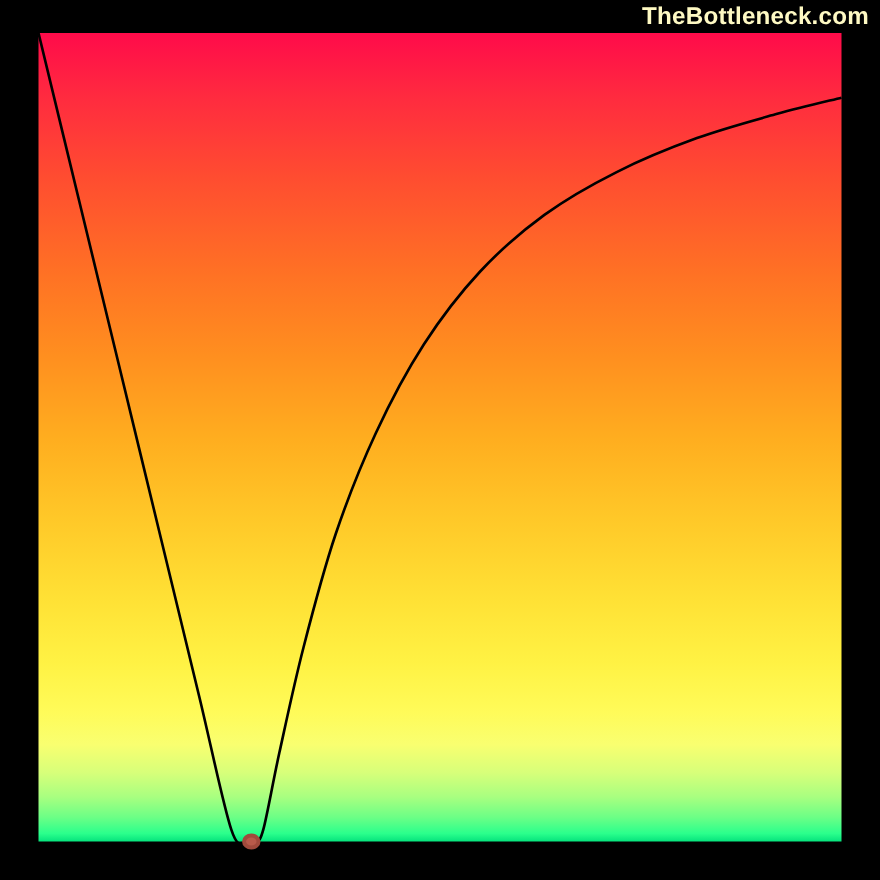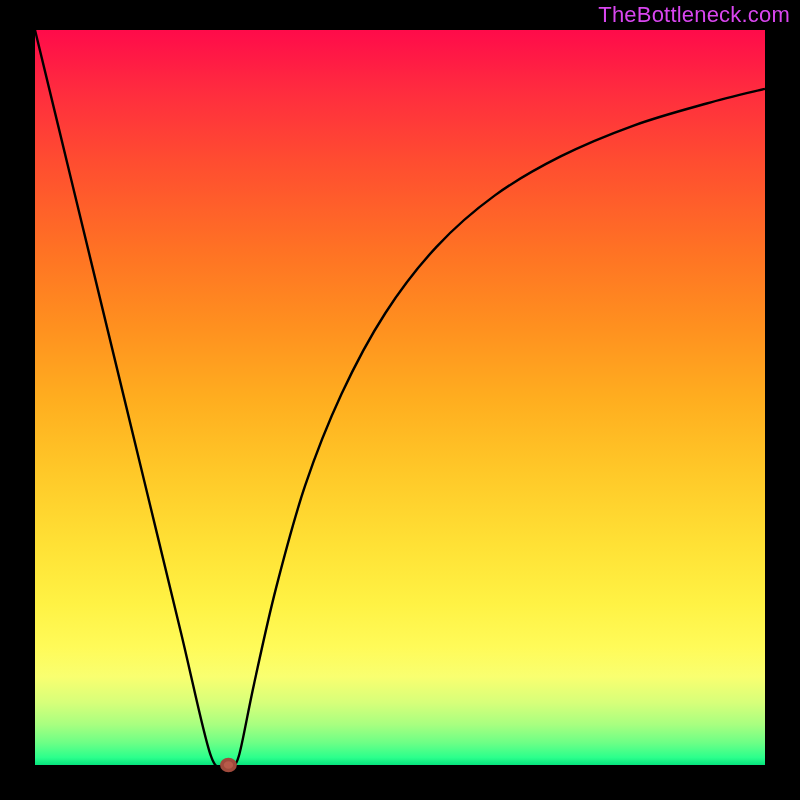--- a/index.html
+++ b/index.html
@@ -14,23 +14,23 @@
   .frame {
     position: relative;
     width: 800px;
     height: 800px;
     background: #000;
   }
   .watermark {
     position: absolute;
     top: 2px;
     right: 10px;
-    color: #d946ef;
+    color: #fef9c3;
     font-size: 22px;
-    font-weight: 400;
+    font-weight: 700;
     letter-spacing: 0.2px;
     z-index: 10;
   }
   .plot-area {
     position: absolute;
     left: 35px;
     top: 30px;
     width: 730px;
     height: 735px;
   }

